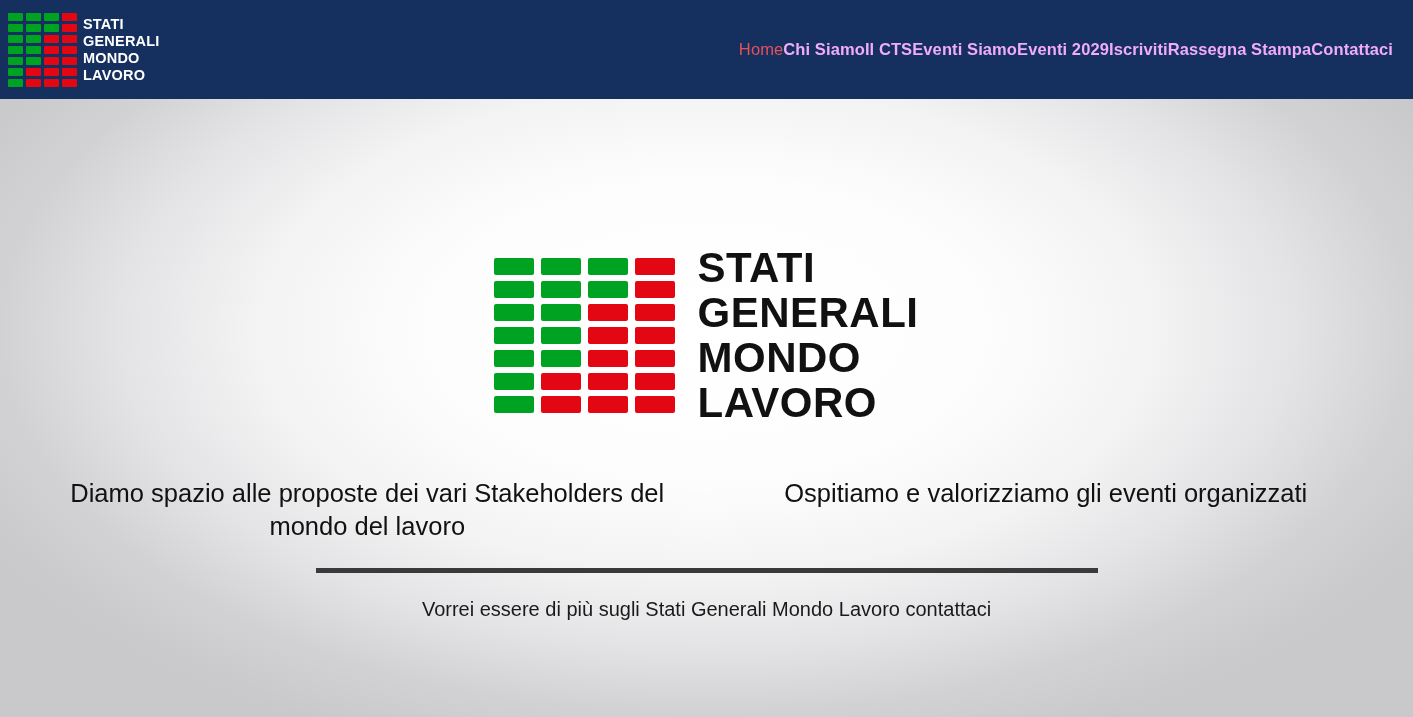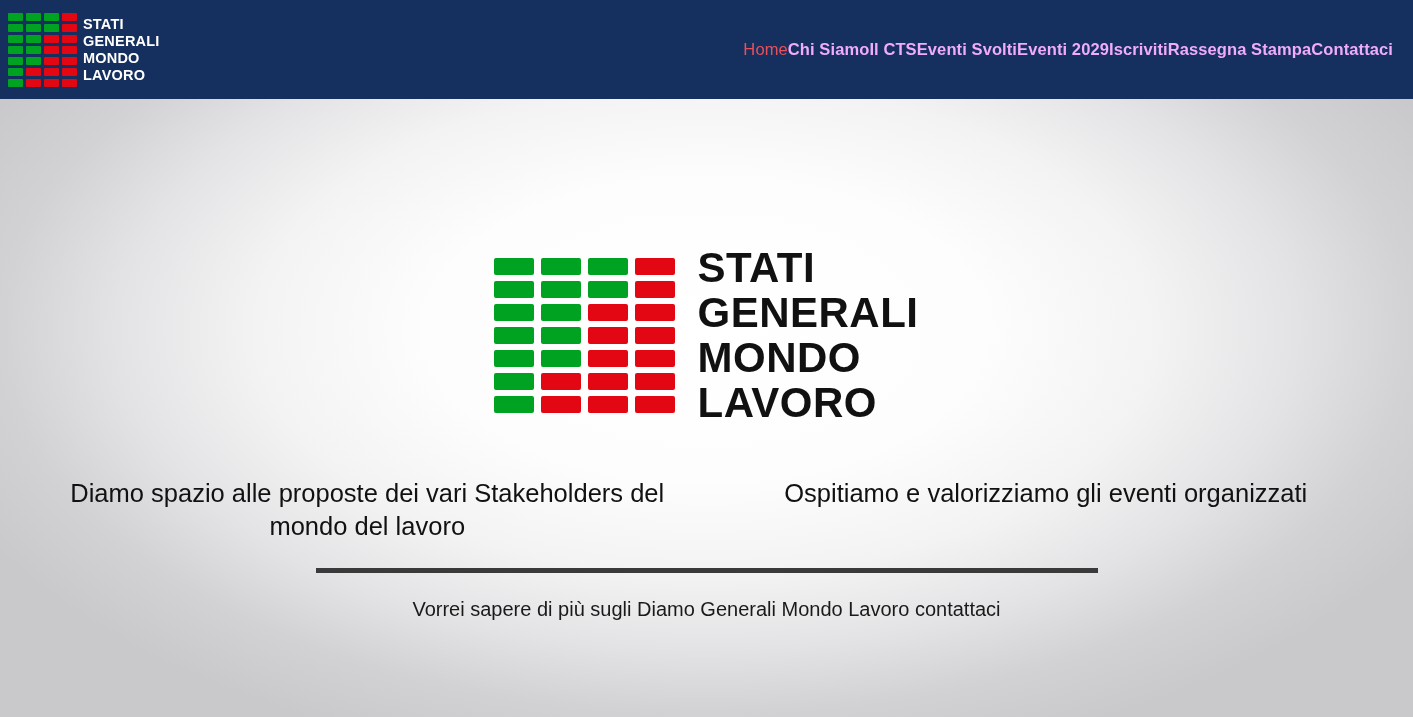--- a/index.html
+++ b/index.html
@@ -143,21 +143,21 @@
       <div>GENERALI</div>
       <div>MONDO</div>
       <div>LAVORO</div>
     </div>
   </div>
 
   <nav class="nav-links">
       <a href="#" class="active">Home</a>
       <a href="#">Chi Siamo</a>
       <a href="#">Il CTS</a>
-      <a href="#">Eventi Svolti</a>
+      <a href="#">Eventi Siamo</a>
       <a href="#">Eventi 2029</a>
       <a href="#">Iscriviti</a>
       <a href="#">Rassegna Stampa</a>
       <a href="#">Contattaci</a>
     </nav>
 </div>
 
 <div class="hero">
   <div class="hero-logo">
     <div class="hero-grid">
@@ -198,14 +198,14 @@
     </div>
   </div>
 </div>
 
 <div class="taglines">
   <div class="tagline">Diamo spazio alle proposte dei vari Stakeholders del mondo del lavoro</div>
   <div class="tagline">Ospitiamo e valorizziamo gli eventi organizzati</div>
 </div>
 
 <div class="divider"></div>
-<div class="cta">Vorrei sapere di più sugli Diamo Generali Mondo Lavoro contattaci</div>
+<div class="cta">Vorrei essere di più sugli Stati Generali Mondo Lavoro contattaci</div>
 <div class="cta-extra"></div>
 
 </body></html>

